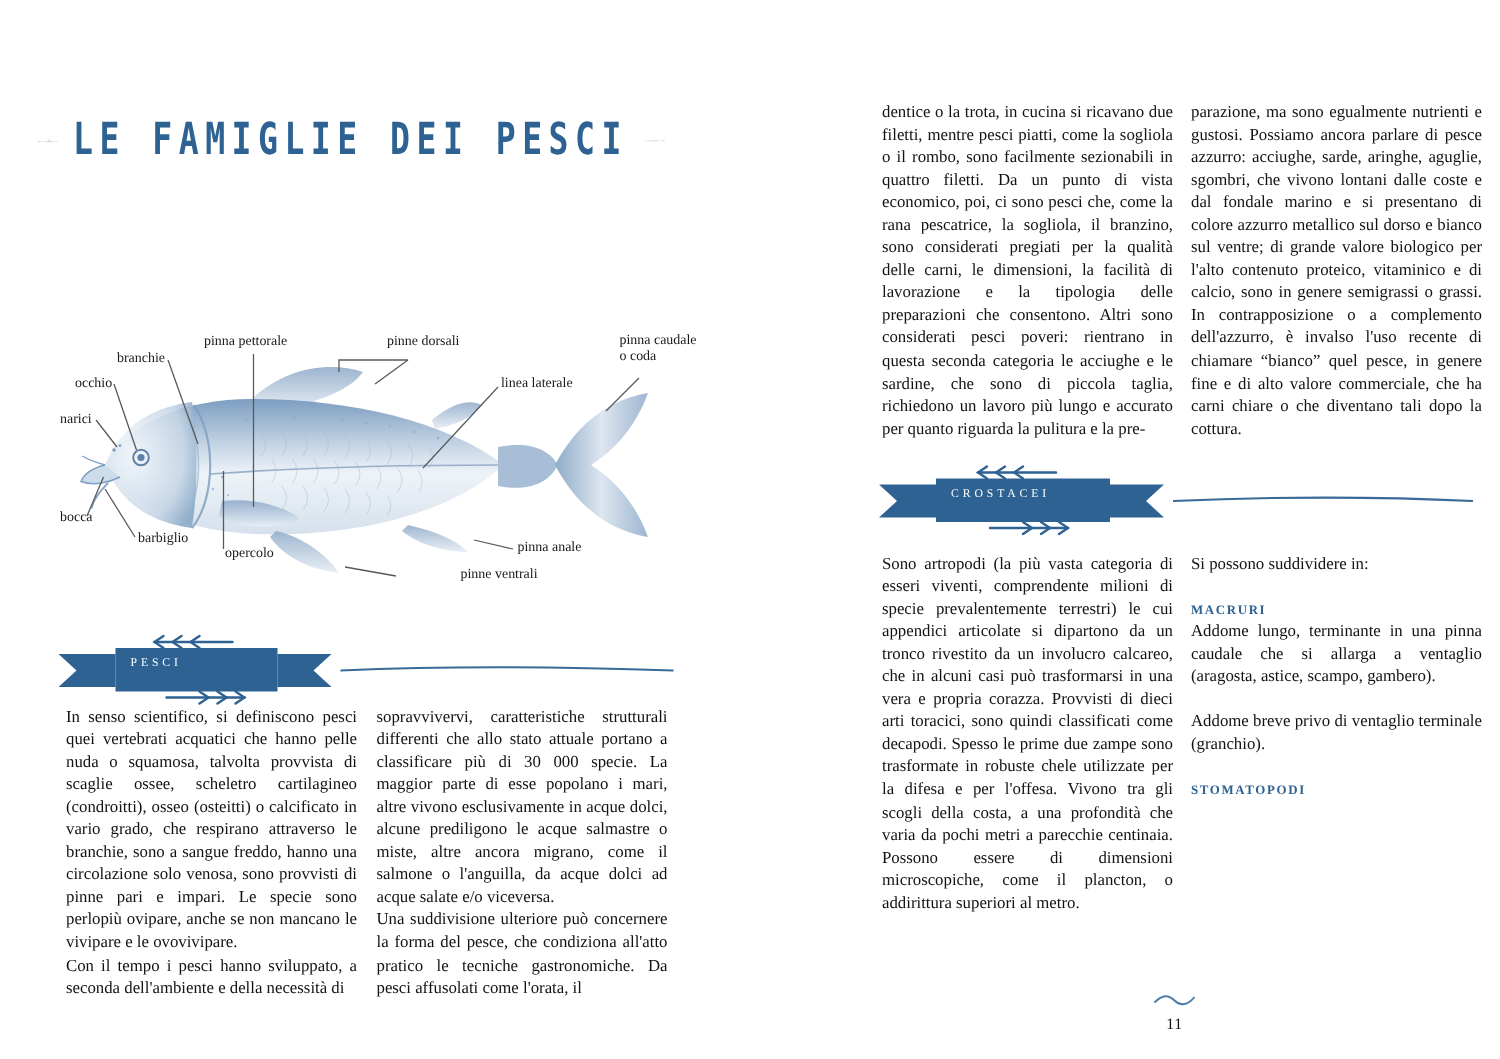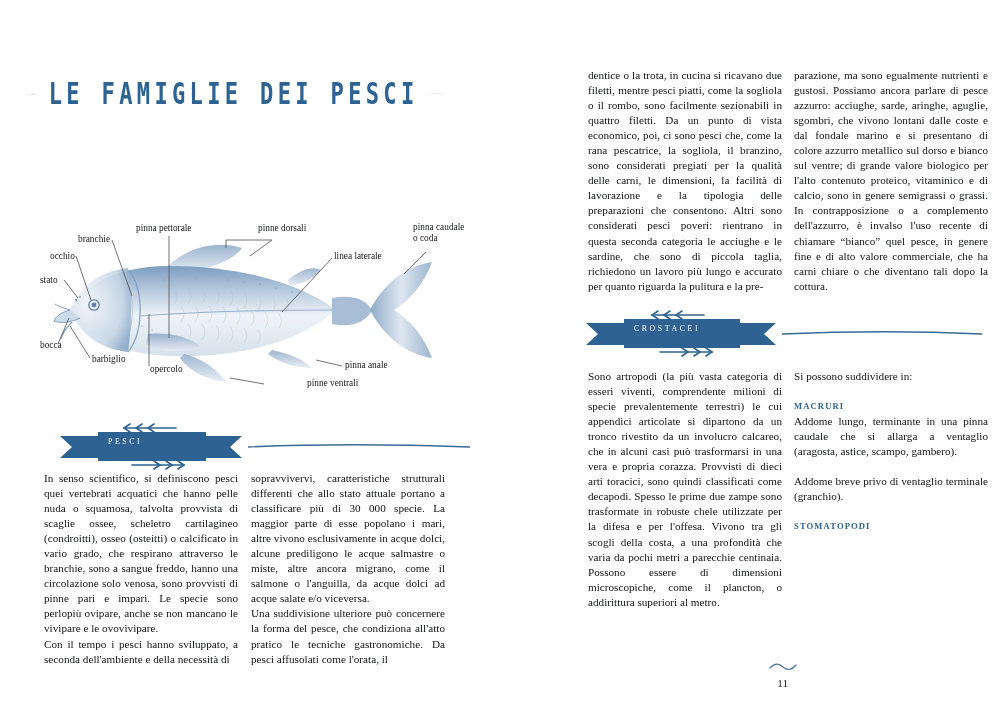--- a/index.html
+++ b/index.html
@@ -248,30 +248,30 @@
           <line x1="228" y1="166" x2="194" y2="160"></line>
         </g>
       </svg>
 
       <div class="fish-label" style="left:100px; top:5px;">pinna pettorale</div>
       <div class="fish-label" style="left:222px; top:5px;">pinne dorsali</div>
       <div class="fish-label" style="left:362px; top:4px;margin-left:15px;">pinna caudale
 o coda</div>
       <div class="fish-label" style="left:42px; top:16px;">branchie</div>
       <div class="fish-label" style="left:14px; top:33px;">occhio</div>
-      <div class="fish-label" style="left:4px; top:57px;">stato</div>
+      <div class="fish-label" style="left:4px; top:57px;">narici</div>
       <div class="fish-label" style="left:298px; top:33px;">linea laterale</div>
       <div class="fish-label" style="left:4px; top:122px;">bocca</div>
       <div class="fish-label" style="left:56px; top:136px;">barbiglio</div>
       <div class="fish-label" style="left:114px; top:146px;">opercolo</div>
       <div class="fish-label" style="left:309px; top:142px;">pinna anale</div>
       <div class="fish-label" style="left:231px; top:160px;padding-left:40px;">pinne ventrali</div>
     </div>
 
-    <div class="banner" style="left:56px; top:418px; width:420px;">
+    <div class="banner" style="left:35px; top:418px; width:420px;">
       <svg width="420" height="52" viewBox="0 0 420 52">
 
         <path d="M4 18 L 42 18 L 42 40 L 4 40 L 16 29 Z" fill="#2d6292"></path>
 
         <rect x="42" y="14" width="108" height="29" fill="#2d6292"></rect>
 
         <path d="M150 18 L 186 18 L 174 29 L 186 40 L 150 40 Z" fill="#2d6292"></path>
 
         <g stroke="#2d6292" stroke-width="1.6" fill="none" stroke-linecap="round">
           <path d="M68 10 L 120 10"></path>

